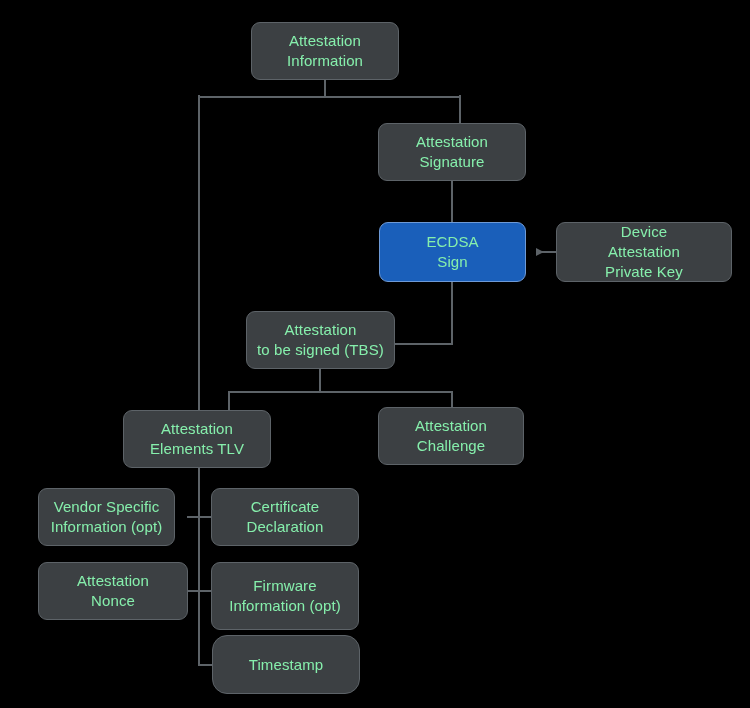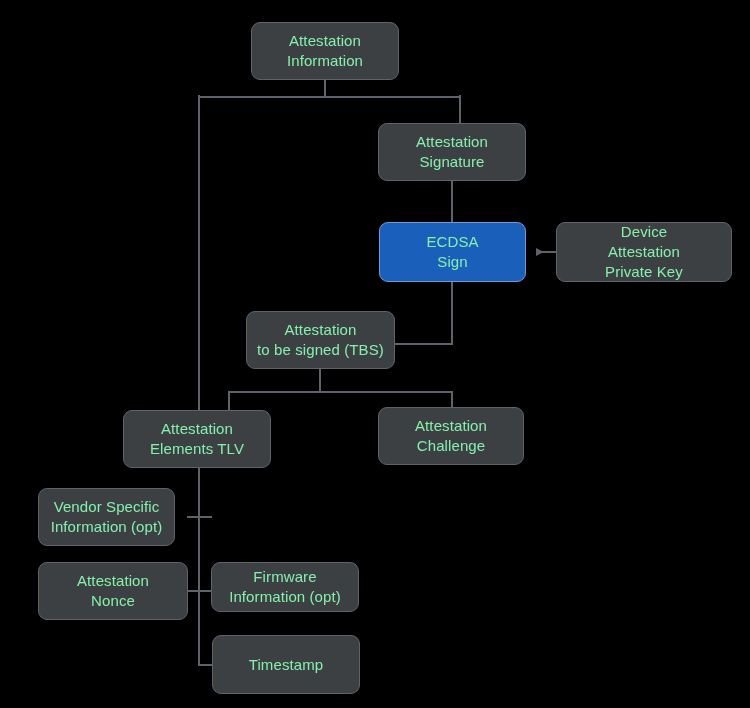--- a/index.html
+++ b/index.html
@@ -122,28 +122,32 @@
   <div class="node" style="left:378px;top:407px;width:146px;height:58px;">
     <span class="label">Attestation
 Challenge</span>
   </div>
 
   <div class="node" style="left:38px;top:488px;width:137px;height:58px;">
     <span class="label">Vendor Specific
 Information (opt)</span>
   </div>
 
+  <div class="node" style="left:211px;top:488px;width:148px;height:58px;">
+    <span class="label">Certificate
+Declaration</span>
+  </div>
 
   <div class="node" style="left:38px;top:562px;width:150px;height:58px;">
     <span class="label">Attestation
 Nonce</span>
   </div>
 
-  <div class="node" style="left:211px;top:562px;width:148px;height:50px;">
+  <div class="node" style="left:211px;top:562px;width:148px;height:68px;">
     <span class="label">Firmware
 Information (opt)</span>
   </div>
 
-  <div class="node" style="left:212px;top:635px;width:148px;height:59px;">
+  <div class="node" style="left:212px;top:635px;width:148px;height:59px;border-radius:15px;">
     <span class="label">Timestamp</span>
   </div>
 
 </div>
 
 </body></html>

